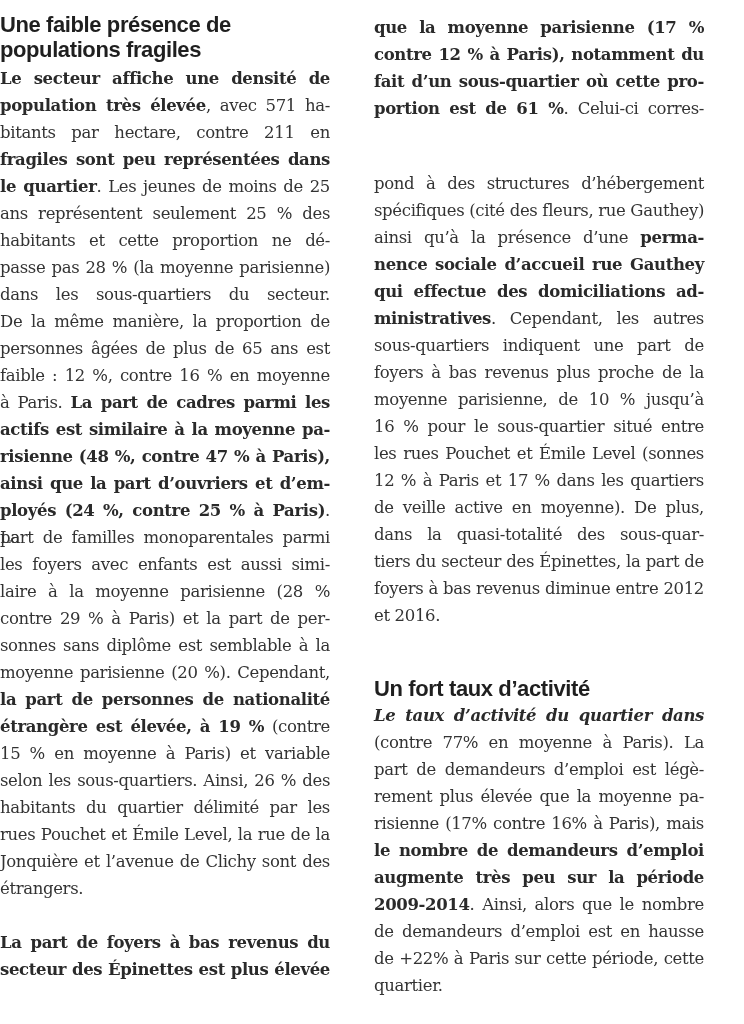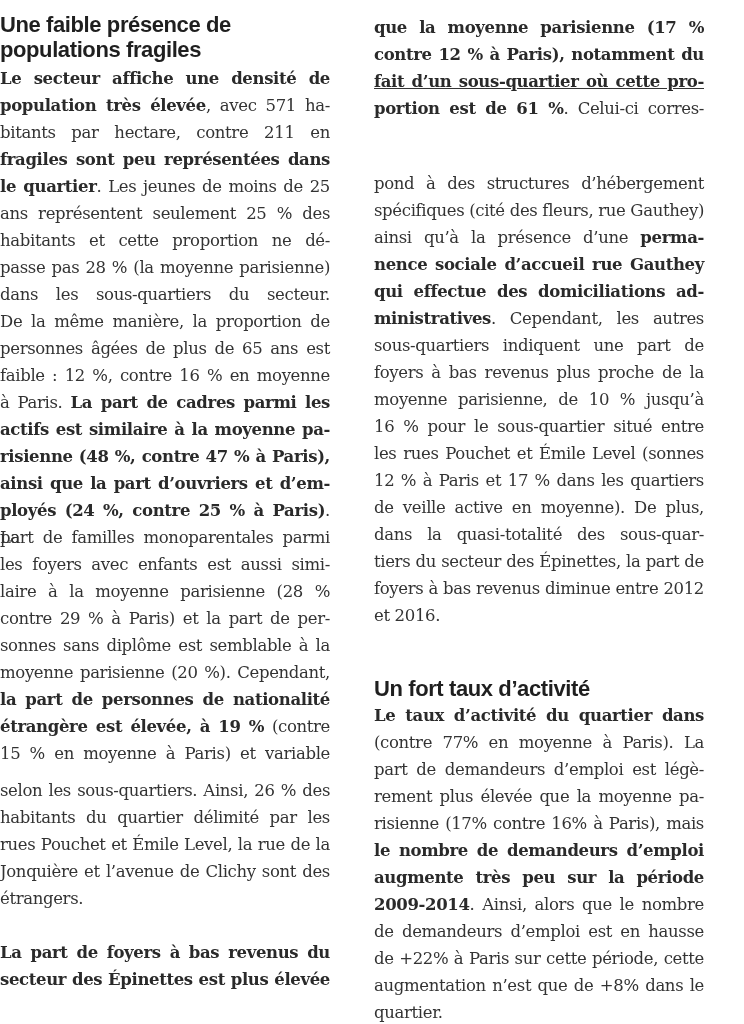--- a/index.html
+++ b/index.html
@@ -60,38 +60,38 @@
       <div class="line" style="white-space: normal;"><span class="b">ployés (24 %, contre 25 % à Paris)</span><span>. La</span></div>
       <div class="line" style="white-space: normal;"><span>part de familles monoparentales parmi</span></div>
       <div class="line" style="white-space: normal;"><span>les foyers avec enfants est aussi simi-</span></div>
       <div class="line" style="white-space: normal;"><span>laire à la moyenne parisienne (28 %</span></div>
       <div class="line" style="white-space: normal;"><span>contre 29 % à Paris) et la part de per-</span></div>
       <div class="line" style="white-space: normal;"><span>sonnes sans diplôme est semblable à la</span></div>
       <div class="line" style="white-space: normal;"><span>moyenne parisienne (20 %). Cependant,</span></div>
       <div class="line" style="white-space: normal;"><span class="b">la part de personnes de nationalité</span></div>
       <div class="line" style="white-space: normal;"><span class="b">étrangère est élevée, à 19 %</span><span> (contre</span></div>
       <div class="line" style="white-space: normal;"><span>15 % en moyenne à Paris) et variable</span></div>
-      <div class="line" style="white-space: normal; margin-top: 10px;"><span>selon les sous-quartiers. Ainsi, 26 % des</span></div>
+      <div class="line" style="white-space: normal;"><span>selon les sous-quartiers. Ainsi, 26 % des</span></div>
       <div class="line" style="white-space: normal;"><span>habitants du quartier délimité par les</span></div>
       <div class="line" style="white-space: normal;"><span>rues Pouchet et Émile Level, la rue de la</span></div>
       <div class="line" style="white-space: normal;"><span>Jonquière et l’avenue de Clichy sont des</span></div>
       <div class="line last" style="white-space: normal;"><span>étrangers.</span></div>
     </div>
   <div class="gap"></div>
   <div>
       <div class="line" style="white-space: normal;"><span class="b">La part de foyers à bas revenus du</span></div>
       <div class="line" style="white-space: normal;"><span class="b">secteur des Épinettes est plus élevée</span></div>
     </div>
 </div>
 
 <div class="col col-right" style="top:14px;">
   <div>
       <div class="line" style="white-space: normal;"><span class="b">que la moyenne parisienne (17 %</span></div>
       <div class="line" style="white-space: normal;"><span class="b">contre 12 % à Paris), notamment du</span></div>
-      <div class="line" style="white-space: normal; text-decoration: underline;"><span class="b">fait d’un sous-quartier où cette pro-</span></div>
+      <div class="line" style="white-space: normal;"><span class="b">fait d’un sous-quartier où cette pro-</span></div>
       <div class="line" style="white-space: normal;"><span class="b">portion est de 61 %</span><span>. Celui-ci corres-</span></div>
       <div class="line" style="white-space: normal; margin-top: 48px;"><span>pond à des structures d’hébergement</span></div>
       <div class="line" style="white-space: normal;"><span>spécifiques (cité des fleurs, rue Gauthey)</span></div>
       <div class="line" style="white-space: normal;"><span>ainsi qu’à la présence d’une </span><span class="b">perma-</span></div>
       <div class="line" style="white-space: normal;"><span class="b">nence sociale d’accueil rue Gauthey</span></div>
       <div class="line" style="white-space: normal;"><span class="b">qui effectue des domiciliations ad-</span></div>
       <div class="line" style="white-space: normal;"><span class="b">ministratives</span><span>. Cependant, les autres</span></div>
       <div class="line" style="white-space: normal;"><span>sous-quartiers indiquent une part de</span></div>
       <div class="line" style="white-space: normal;"><span>foyers à bas revenus plus proche de la</span></div>
       <div class="line" style="white-space: normal;"><span>moyenne parisienne, de 10 % jusqu’à</span></div>
@@ -101,26 +101,25 @@
       <div class="line" style="white-space: normal;"><span>de veille active en moyenne). De plus,</span></div>
       <div class="line" style="white-space: normal;"><span>dans la quasi-totalité des sous-quar-</span></div>
       <div class="line" style="white-space: normal;"><span>tiers du secteur des Épinettes, la part de</span></div>
       <div class="line" style="white-space: normal;"><span>foyers à bas revenus diminue entre 2012</span></div>
       <div class="line last" style="white-space: normal;"><span>et 2016.</span></div>
     </div>
   <h2 class="heading" style="margin-top:47px;">
     <div>Un fort taux d’activité</div>
   </h2>
   <div style="margin-top:1px;">
-      <div class="line" style="white-space: normal;"><span class="b">Le taux d’activité du quartier dans</span></div>
+      <div class="line" style="white-space: normal; font-style: italic;"><span class="b">Le taux d’activité du quartier dans</span></div>
       <div class="line" style="white-space: normal;"><span>(contre 77% en moyenne à Paris). La</span></div>
       <div class="line" style="white-space: normal;"><span>part de demandeurs d’emploi est légè-</span></div>
       <div class="line" style="white-space: normal;"><span>rement plus élevée que la moyenne pa-</span></div>
       <div class="line" style="white-space: normal;"><span>risienne (17% contre 16% à Paris), mais</span></div>
       <div class="line" style="white-space: normal;"><span class="b">le nombre de demandeurs d’emploi</span></div>
       <div class="line" style="white-space: normal;"><span class="b">augmente très peu sur la période</span></div>
       <div class="line" style="white-space: normal;"><span class="b">2009-2014</span><span>. Ainsi, alors que le nombre</span></div>
       <div class="line" style="white-space: normal;"><span>de demandeurs d’emploi est en hausse</span></div>
       <div class="line" style="white-space: normal;"><span>de +22% à Paris sur cette période, cette</span></div>
-      <div class="line" style="white-space: normal;"><span>augmentation n’est que de +8% dans le</span></div>
       <div class="line last" style="white-space: normal;"><span>quartier.</span></div>
     </div>
 </div>
 
 </body></html>

